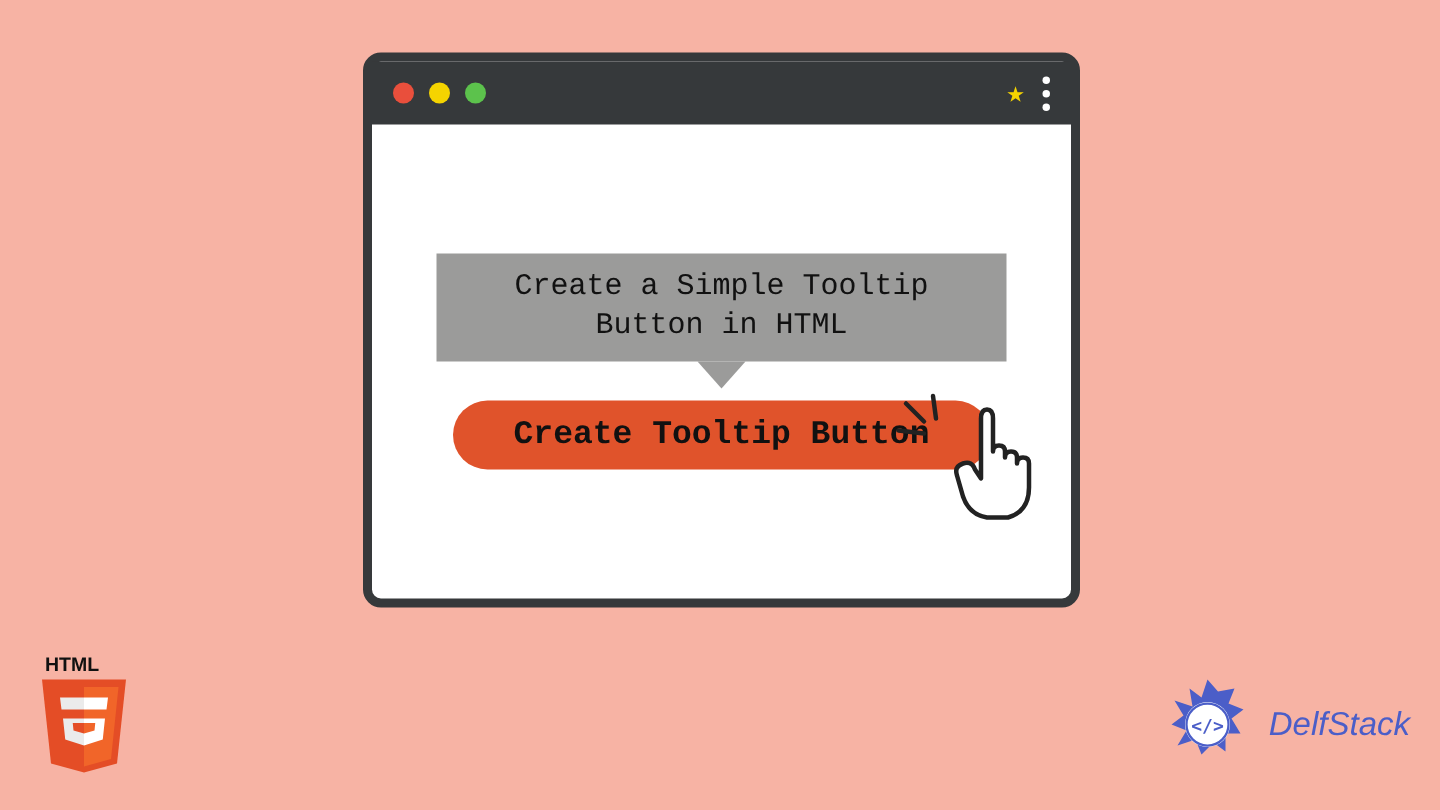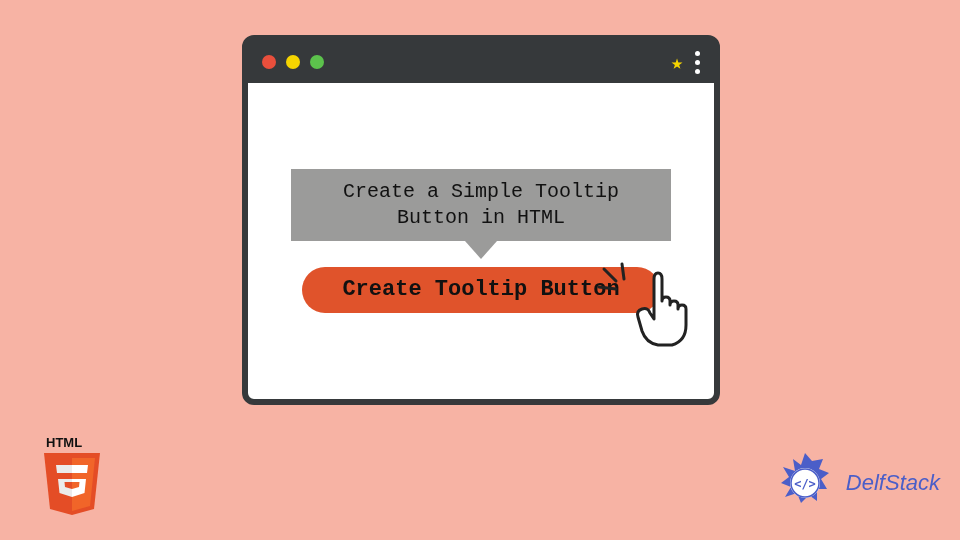--- a/index.html
+++ b/index.html
@@ -115,21 +115,21 @@
       z-index: 5;
     }
     .click-lines {
       position: absolute;
       right: 60px;
       bottom: 90px;
       z-index: 4;
     }
     .html5-badge {
       position: absolute;
-      left: 38px;
+      left: 22px;
       bottom: 18px;
     }
     .delfstack-logo {
       position: absolute;
       right: 20px;
       bottom: 22px;
       display: flex;
       align-items: center;
       gap: 6px;
     }

